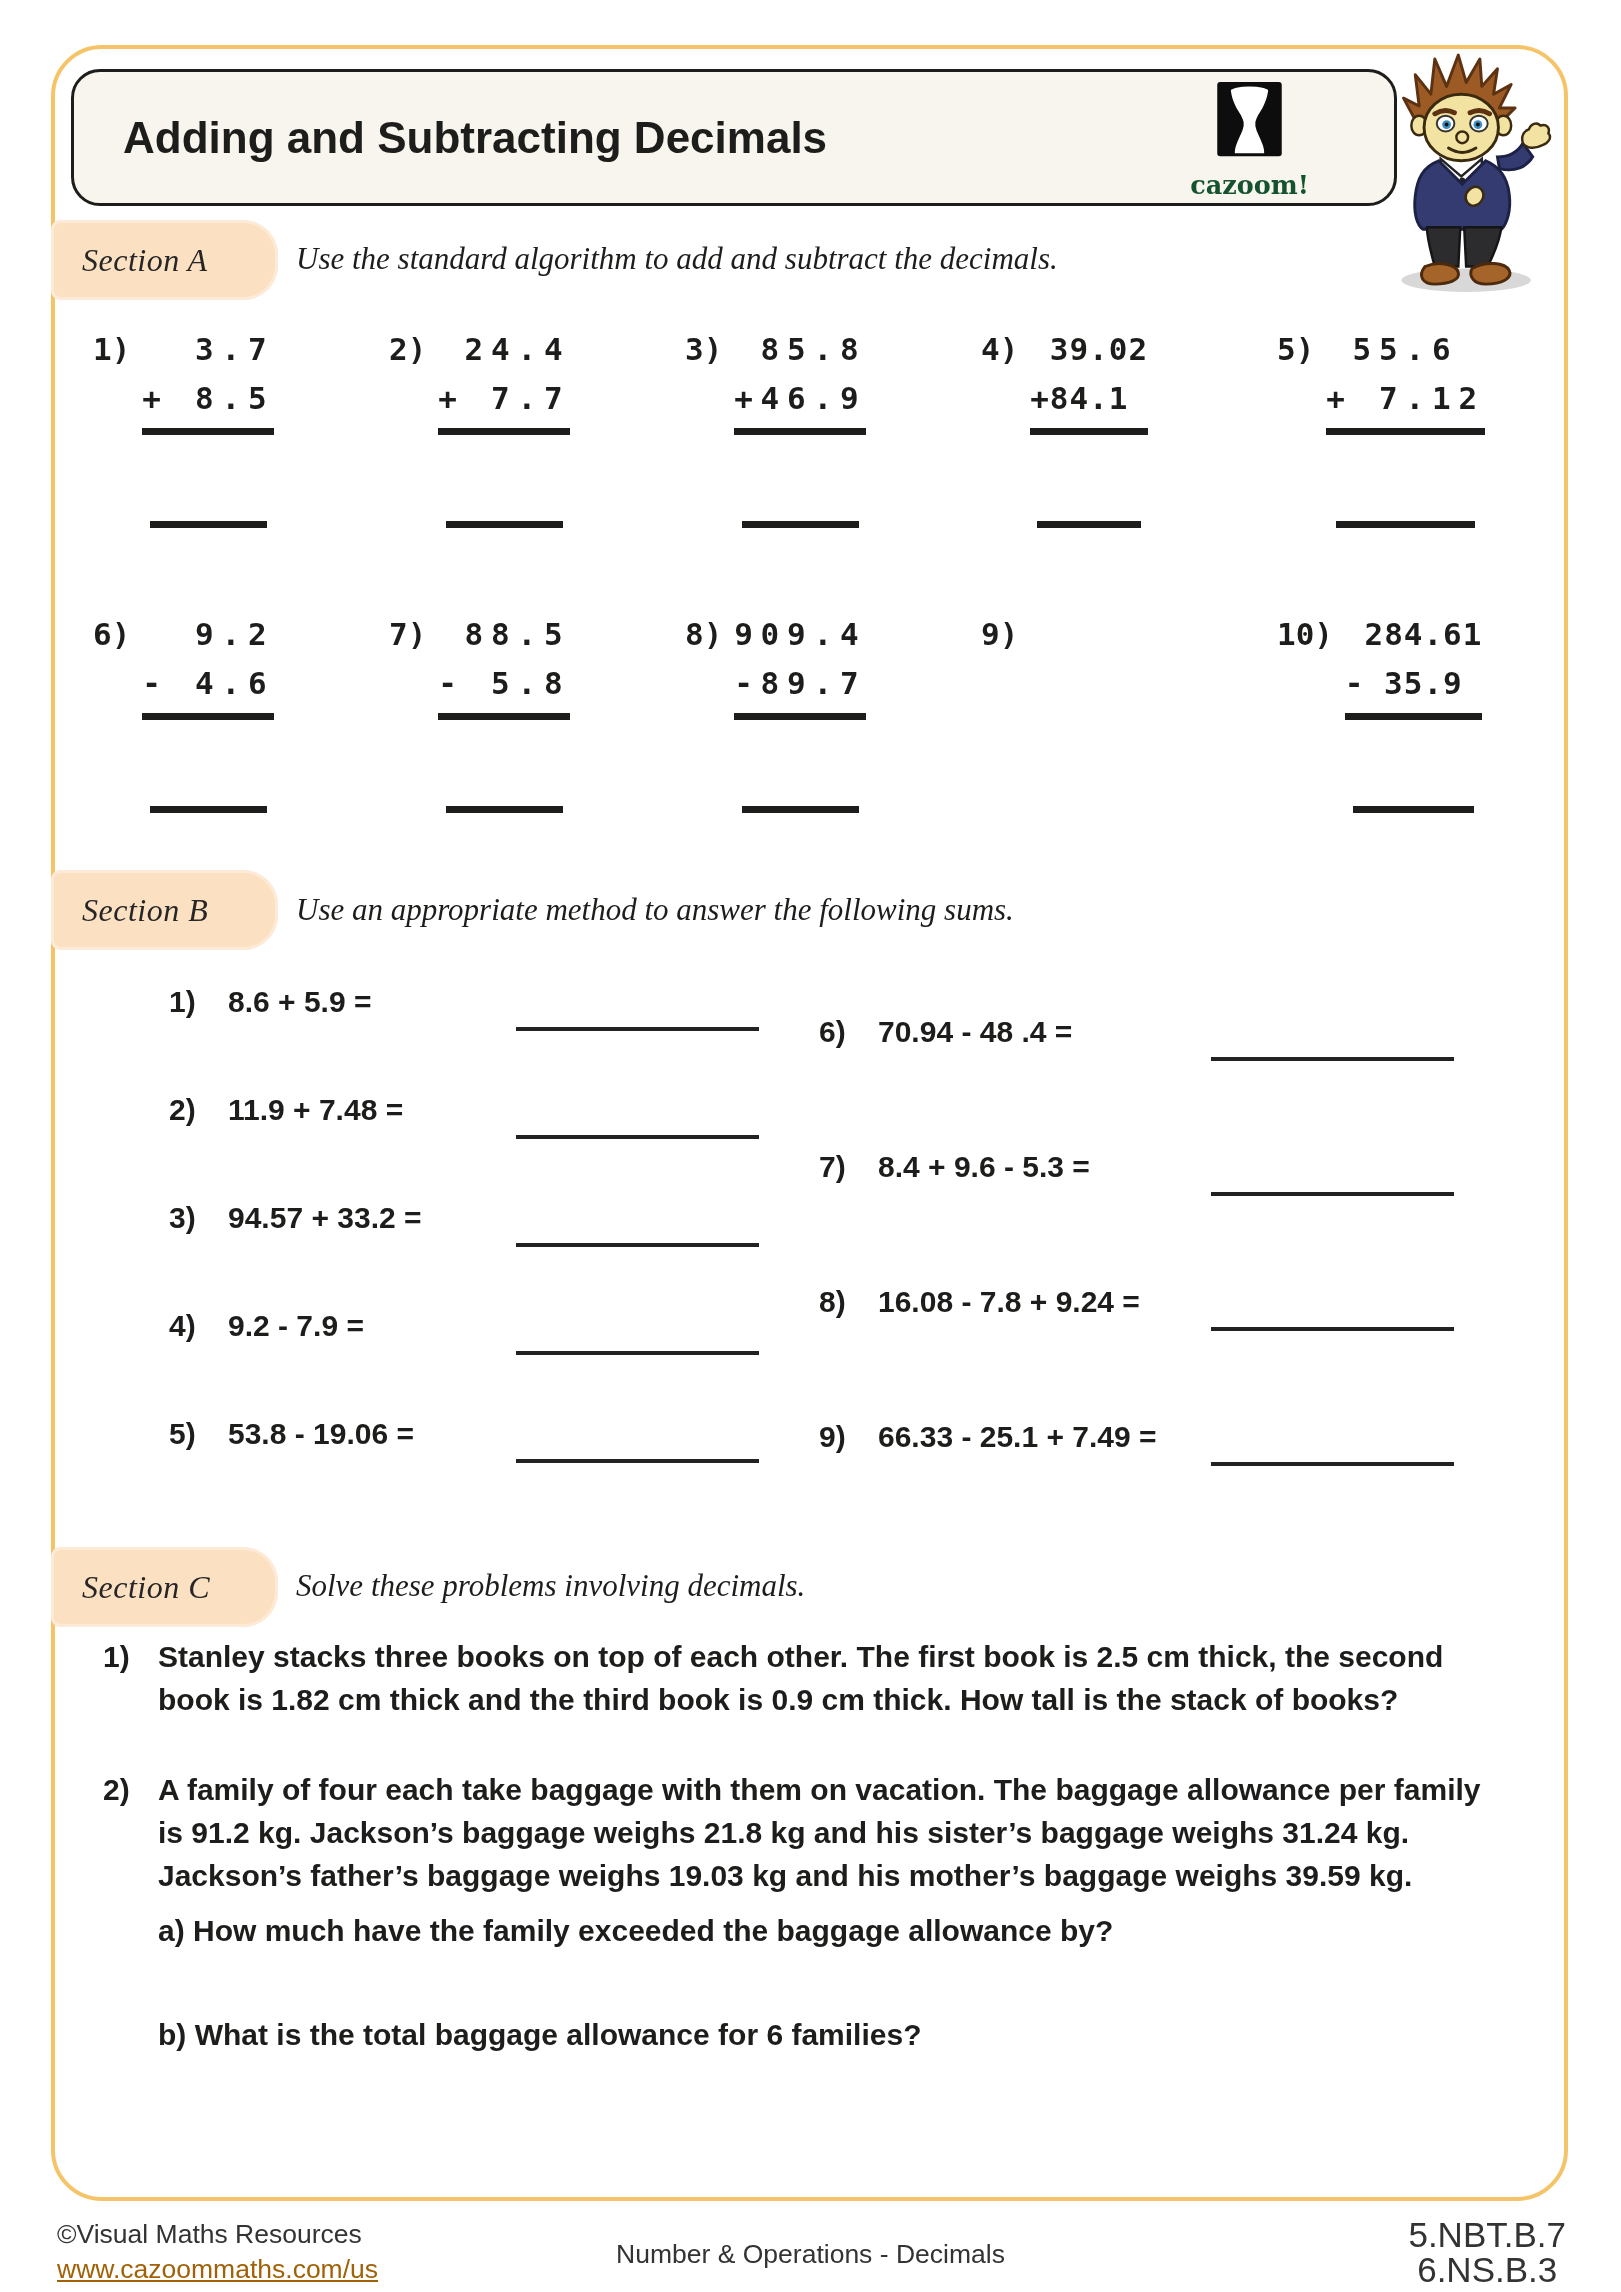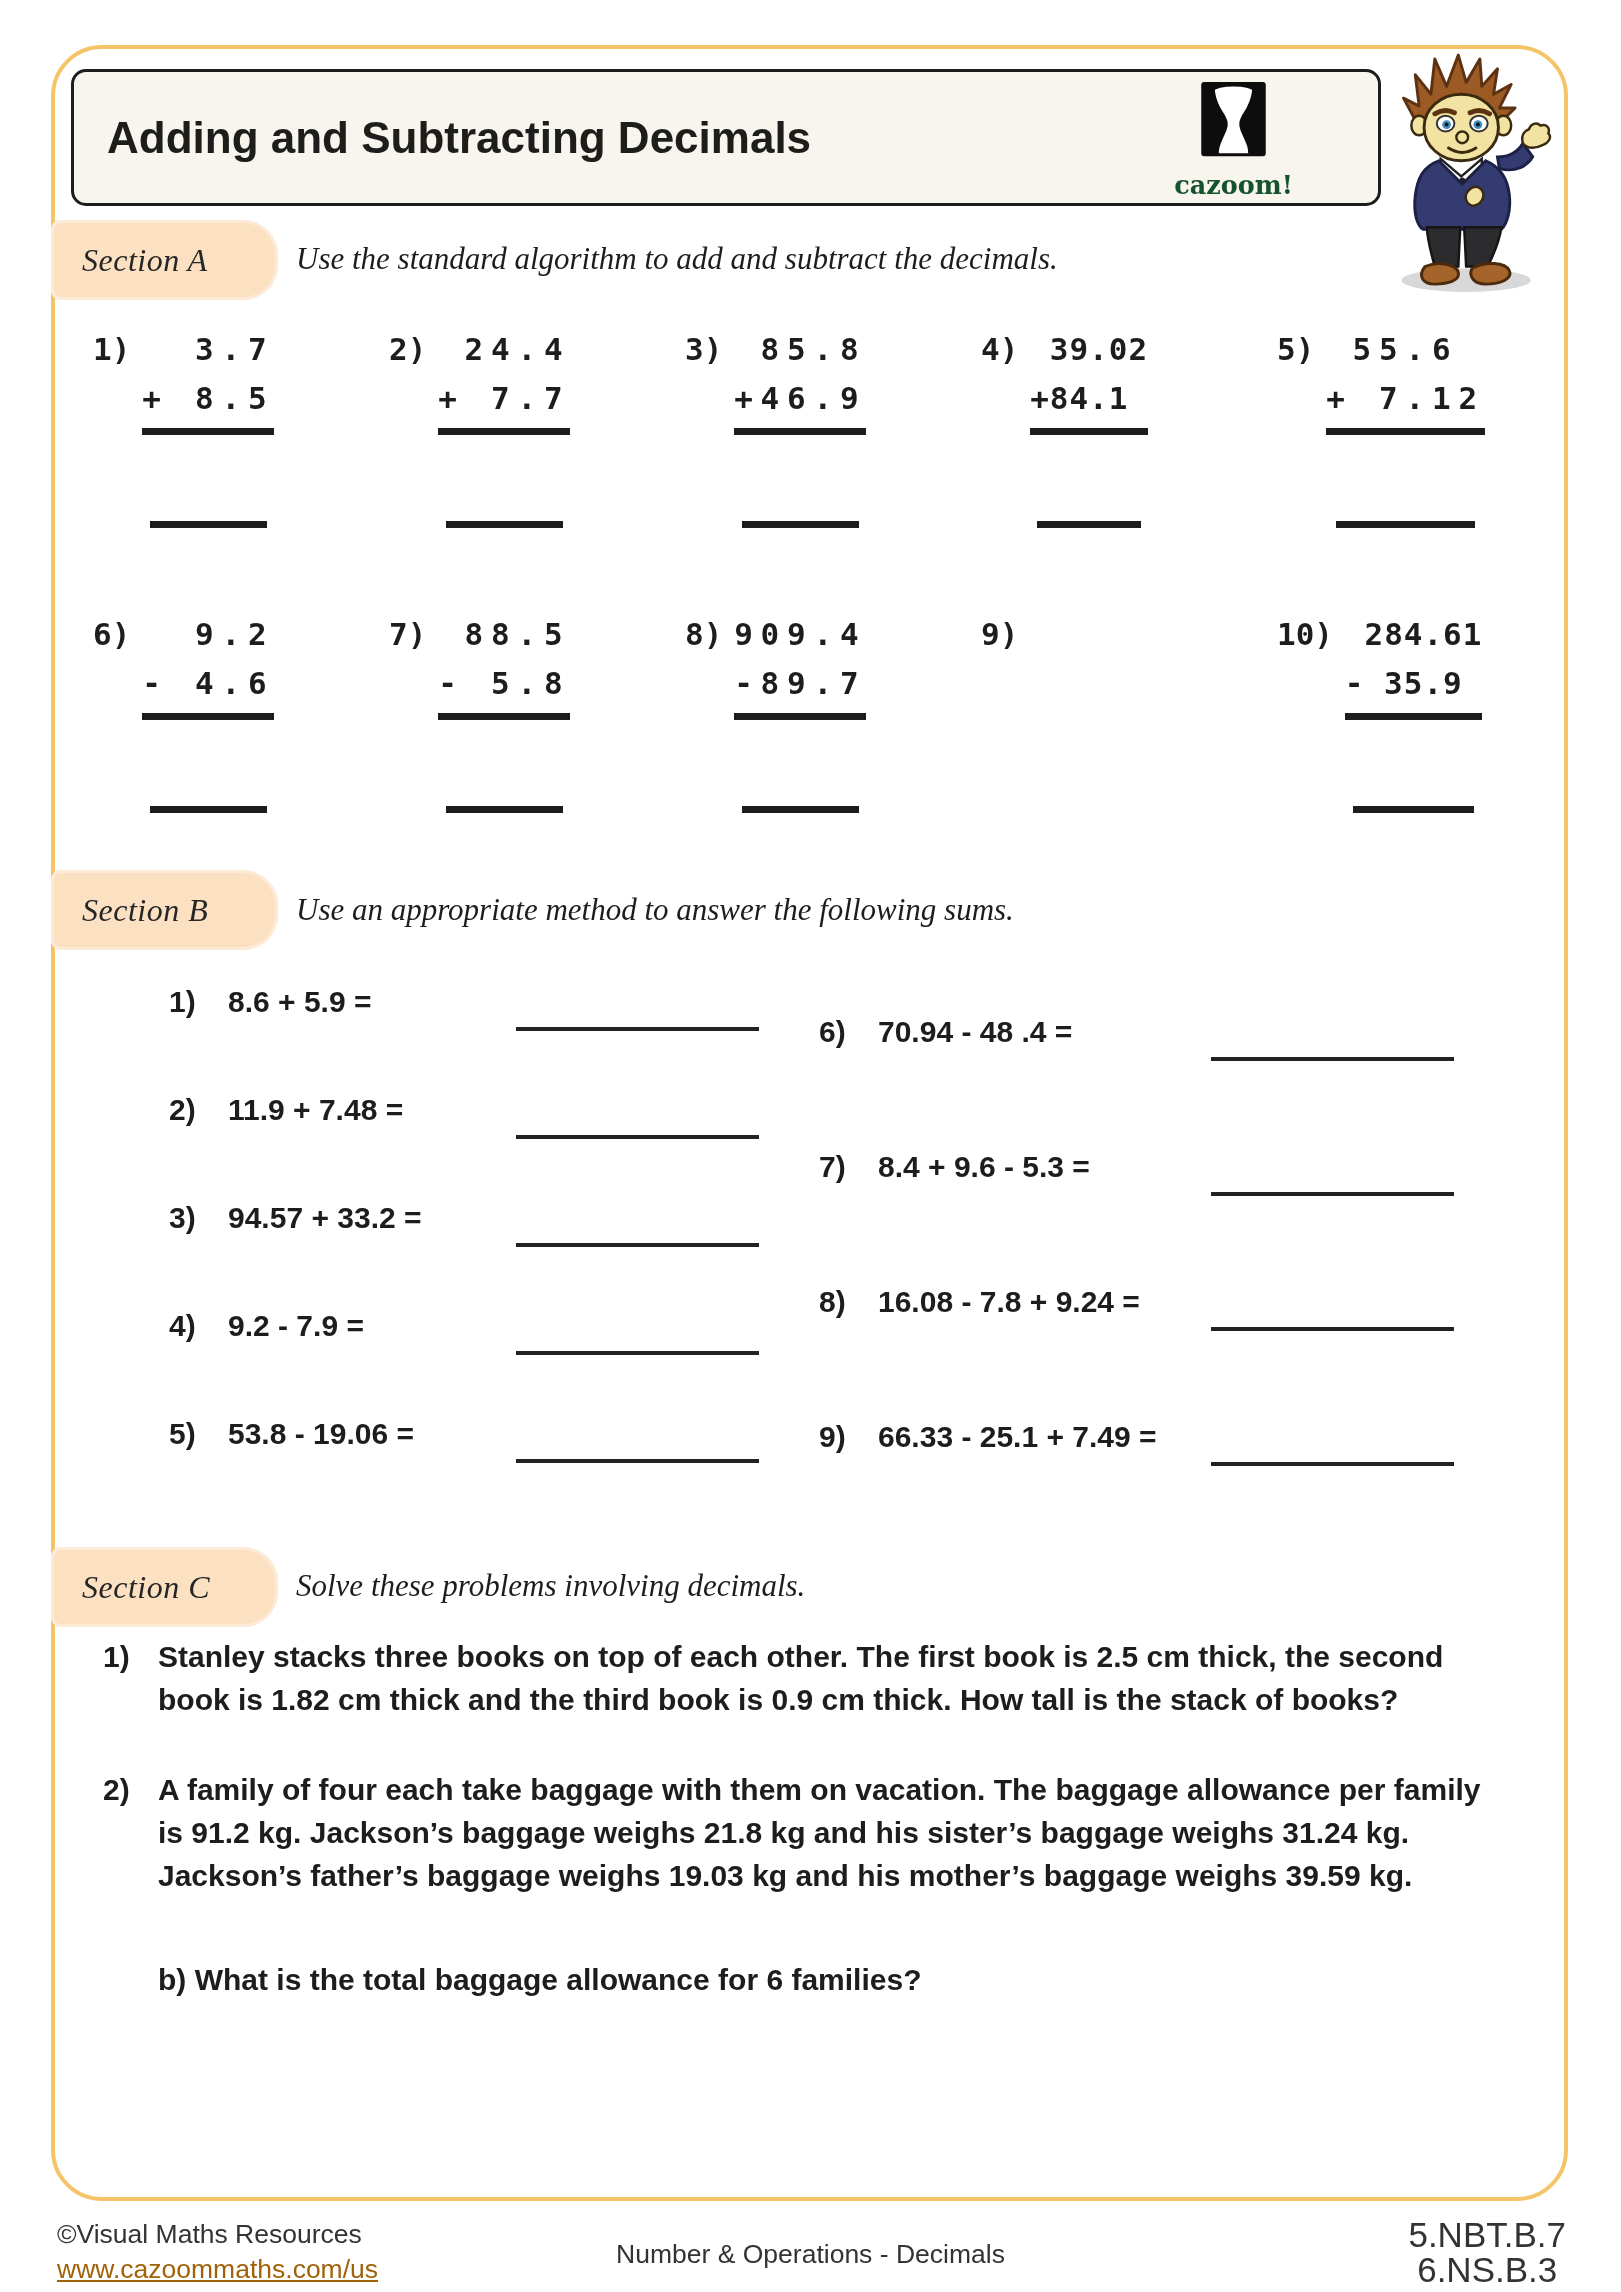--- a/index.html
+++ b/index.html
@@ -7,22 +7,22 @@
     position:relative; width:1621px; height:2293px; background:#ffffff;
     font-family:"Liberation Sans", sans-serif; color:#1d1d1b; overflow:hidden;
   }
   .frame {
     position:absolute; left:51px; top:45px; width:1509px; height:2148px;
     border:4.9px solid #F5C469; border-radius:51px;
   }
   
   .title-box {
     position:absolute; left:71px; top:69px; width:1304px; height:131px;
-    background:#F8F5EE; border:3.9px solid #1d1d1b; border-radius:15px;
-    display:flex; align-items:center;
+    background:#F8F5EE; border:3.9px solid #1d1d1b; border-radius:29px;
+    display:flex; align-items:center;padding-left:16px;
   }
   .title-text {
     padding-left:33px; font-size:44px; font-weight:bold; letter-spacing:0px;
     font-family:"Liberation Sans", sans-serif; color:#1d1d1b;
   }
   .logo { position:absolute; right:71px; top:9.8px; width:147px; text-align:center; }
   .logo-caption {
     font-family:"DejaVu Serif", serif; font-weight:bold; font-size:25.5px;
     margin-top:-2px; letter-spacing:0px; color:#14532d;
   }
@@ -337,20 +337,21 @@
         <div class="c-body">
           <p class="c-text">Stanley stacks three books on top of each other. The first book is 2.5 cm thick, the second book is 1.82 cm thick and the third book is 0.9 cm thick. How tall is the stack of books?</p>
 
         </div>
       </div>
 
       <div class="c-item">
         <span class="c-num">2)</span>
         <div class="c-body">
           <p class="c-text">A family of four each take baggage with them on vacation. The baggage allowance per family is 91.2 kg. Jackson’s baggage weighs 21.8 kg and his sister’s baggage weighs 31.24 kg. Jackson’s father’s baggage weighs 19.03 kg and his mother’s baggage weighs 39.59 kg.</p>
+          <p class="c-part">a) How much have the family exceeded the baggage allowance by?</p>
           <p class="c-part part-b">b) What is the total baggage allowance for 6 families?</p>
         </div>
       </div>
 
   </div>
 
   <div class="footer-left">
     <div>©Visual Maths Resources</div>
     <div class="footer-link">www.cazoommaths.com/us</div>
   </div>

